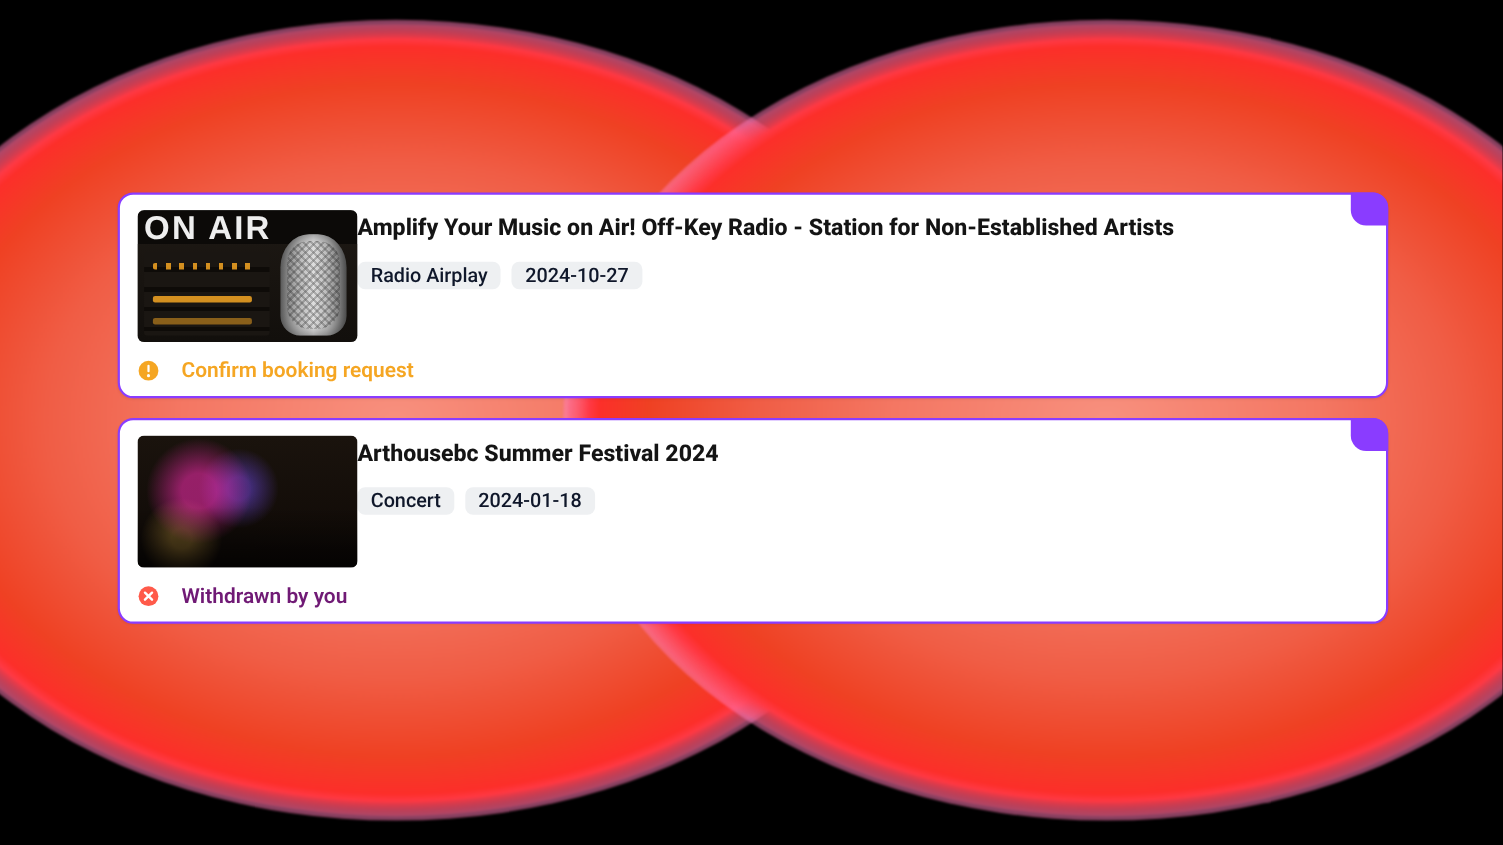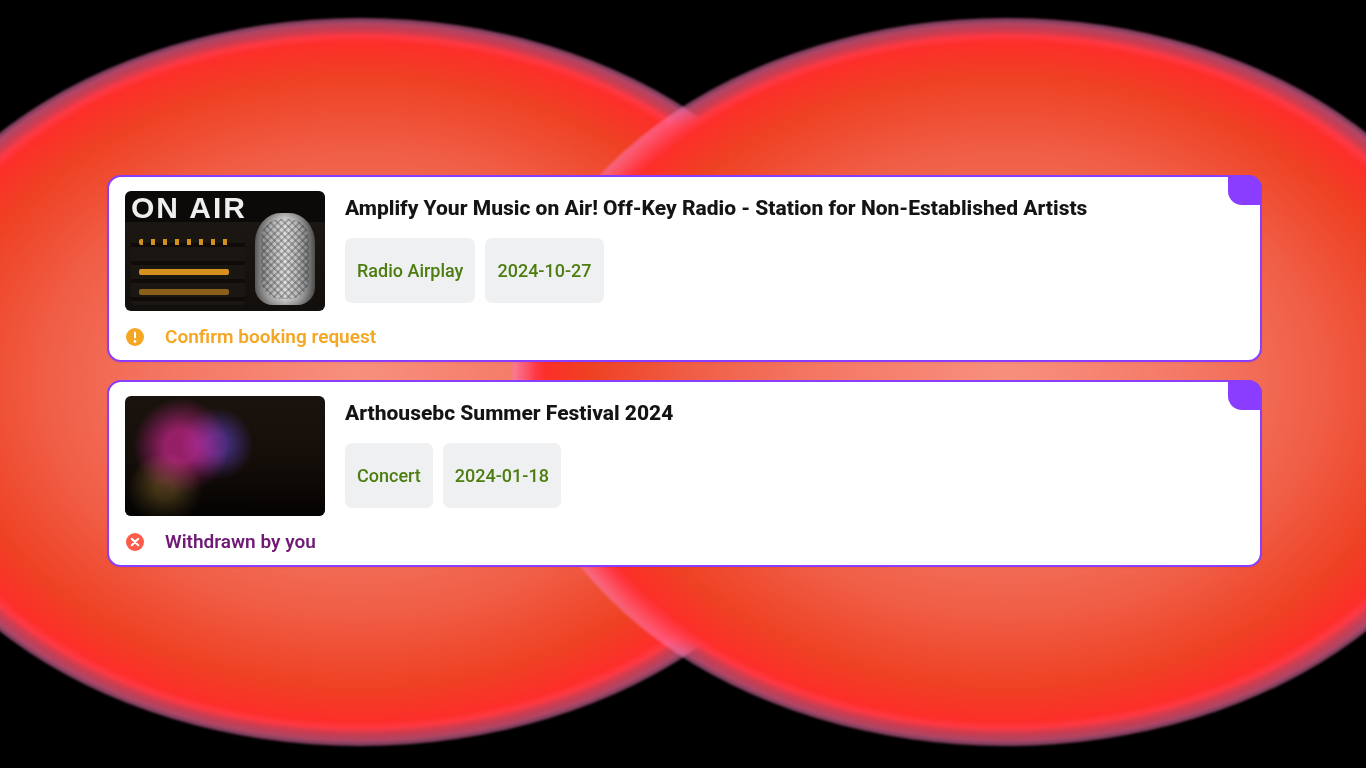--- a/index.html
+++ b/index.html
@@ -73,21 +73,20 @@
     top: -2px;
     right: -2px;
     width: 34px;
     height: 30px;
     background: #8a3cff;
     border-top-right-radius: 14px;
     border-bottom-left-radius: 14px;
   }
   .card-top {
     display: flex;
-    gap: 20px;
     align-items: flex-start;
     justify-content: space-between;
   }
   .thumb {
     width: 200px;
     height: 120px;
     border-radius: 6px;
     flex: 0 0 auto;
     background-size: cover;
     background-position: center;
@@ -150,23 +149,23 @@
   .card-title {
     font-size: 21px;
     line-height: 1.28;
     font-weight: 800;
     color: #141414;
     margin-bottom: 16px;
   }
   .tags { display: flex; gap: 10px; flex-wrap: wrap; }
   .tag {
     background: #eef0f2;
-    color: #4d7c0f;
+    color: #0f172a;
     font-size: 18px;
-    padding: 22px 12px;
+    padding: 2px 12px;
     border-radius: 7px;
     font-weight: 500;
   }
 
   .card-status {
     display: flex;
     align-items: center;
     gap: 20px;
     margin-top: 10px;
     padding-top: 4px;

